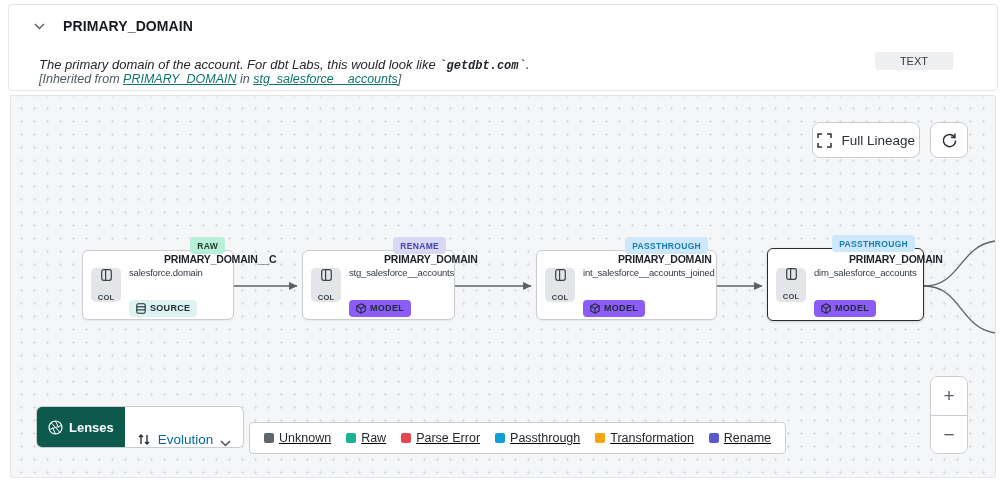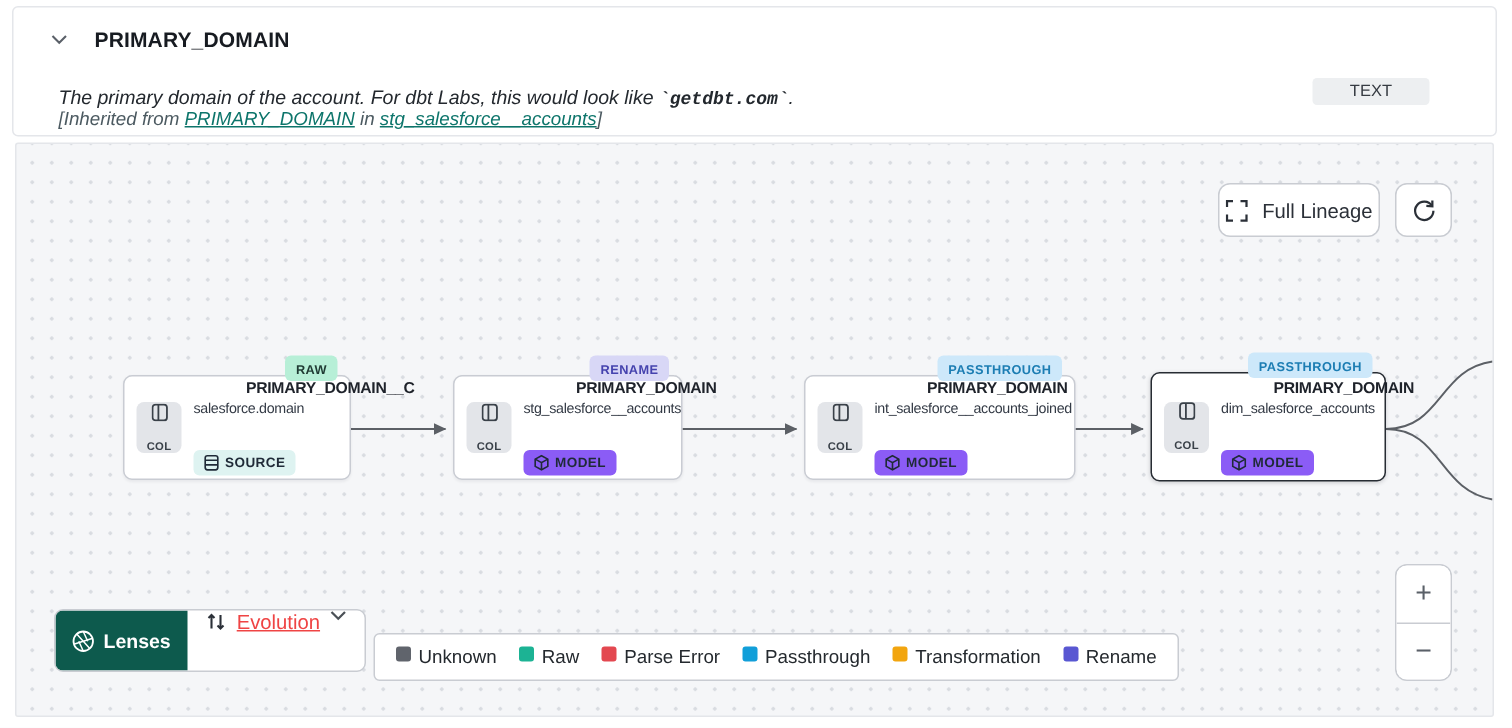--- a/index.html
+++ b/index.html
@@ -58,25 +58,25 @@
                 border-radius:8px; background:#fff; overflow:hidden; }
   .zoom-btn { width:100%; height:38px; background:#fff; border:none; font-size:19px; color:#5a6068;
               cursor:pointer; display:flex; align-items:center; justify-content:center; }
   .zoom-btn + .zoom-btn { border-top:1px solid #c9ccd2; }
 
   
   .lens-group { position:absolute; left:25px; top:310px; height:42px; display:flex;
                 border:1px solid #c9ccd2; border-radius:6px; background:#fff; overflow:hidden; }
   .lens-dark { background:#0d5a4d; color:#fff; display:flex; align-items:center; gap:6px;
                padding:0 11px; font-size:13px; font-weight:600; cursor:pointer; }
-  .lens-light { display:flex; align-items:flex-start; gap:7px; padding:0 12px; font-size:13.5px;
-                color:#ef4444; font-weight:500; cursor:pointer;text-decoration:underline; }
+  .lens-light { display:flex; align-items:flex-end; gap:7px; padding:0 12px; font-size:13.5px;
+                color:#0369a1; font-weight:500; cursor:pointer; }
   .legend { position:absolute; left:238px; top:326px; height:32px; display:flex; align-items:center;
             gap:15px; background:#fff; border:1px solid #c9ccd2; border-radius:4px; padding:0 14px; }
-  .legend-item { display:flex; gap:5px; }
+  .legend-item { display:flex; align-items:center; gap:5px;text-decoration:underline; }
   .legend-swatch { width:10px; height:10px; border-radius:2px; flex:none; }
   .legend-label { font-size:12.5px; color:#24292e; }
 
   svg { display:block; }
 </style>
 </head>
 <body>
 
 <div class="panel">
   <div class="panel-row1">

